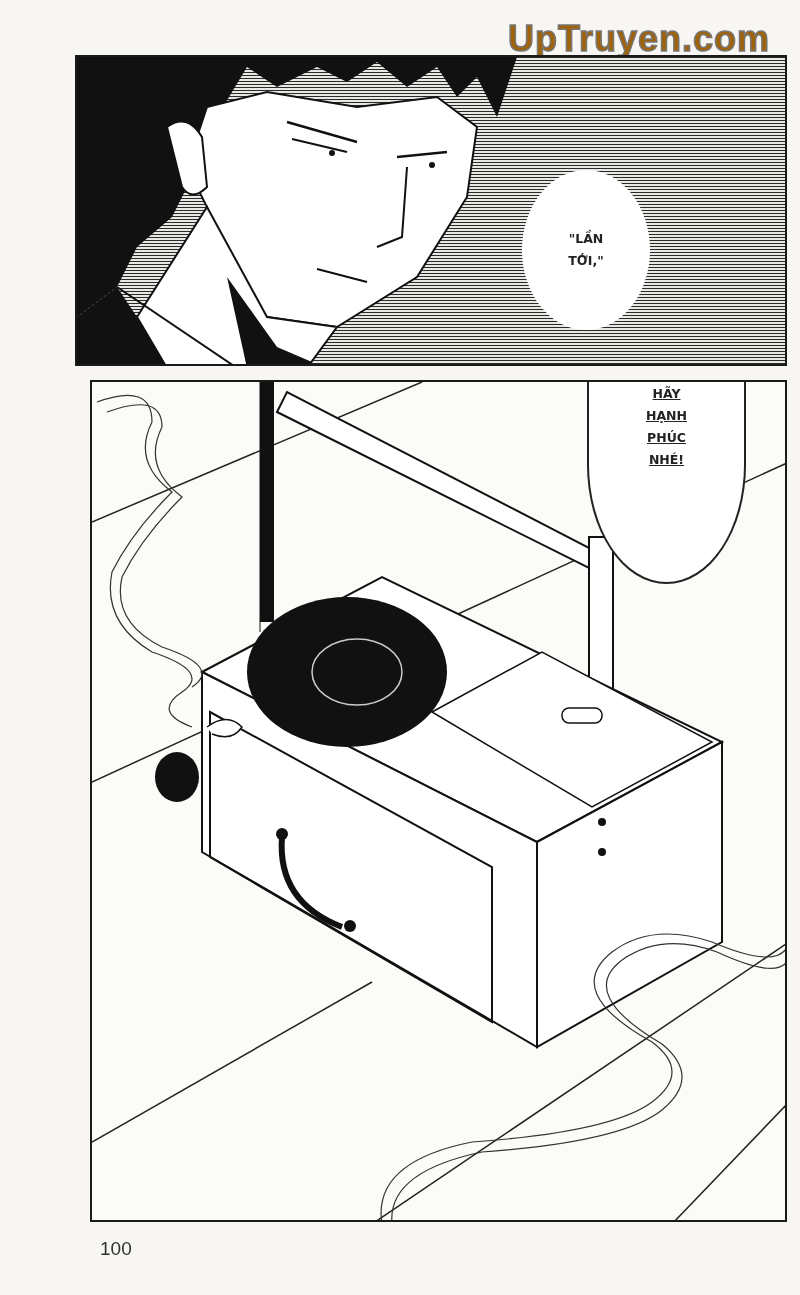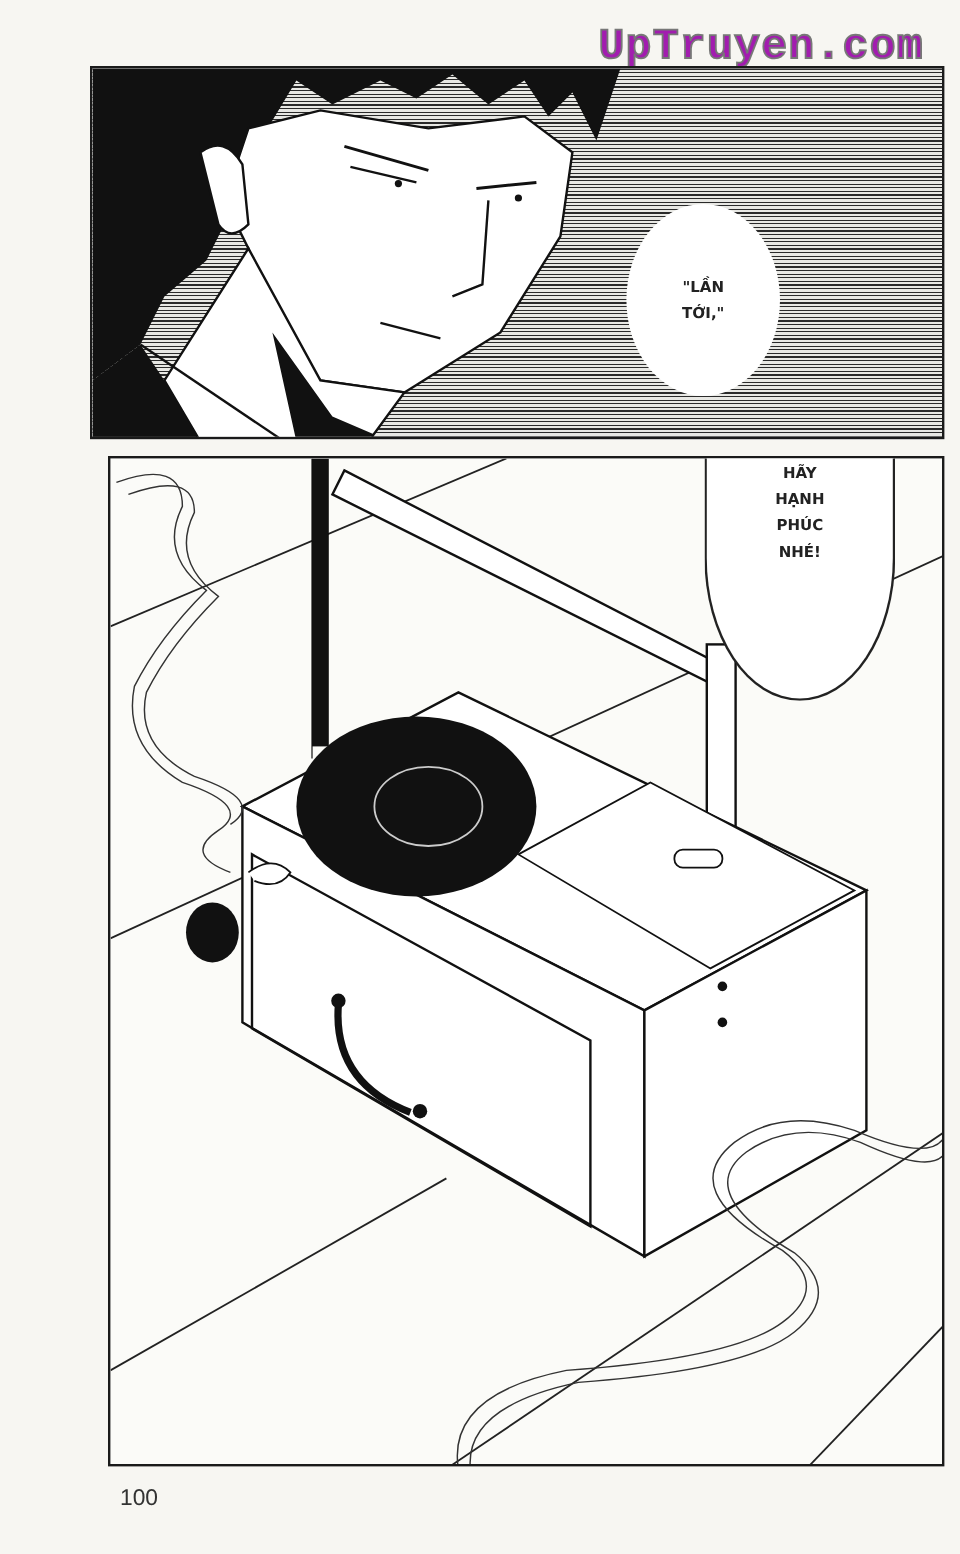--- a/index.html
+++ b/index.html
@@ -19,21 +19,21 @@
       position: absolute; background: #fff; border-radius: 50%;
       display: flex; align-items: center; justify-content: center; text-align: center;
       font-family: "DejaVu Sans", sans-serif; font-weight: bold; font-size: 12.5px; line-height: 22px;
       color: #222;
     }
     #bubble-1 { left: 520px; top: 168px; width: 128px; height: 160px; }
     #bubble-2 { left: 587px; top: 310px; width: 155px; height: 270px; border: 2px solid #222; border-top: none; border-radius: 0 0 80px 80px / 0 0 120px 120px; background: #fff; }
     .bubble span { display: block; white-space: pre-line; }
     #watermark {
       position: absolute; right: 30px; top: 18px; font-size: 36px; font-weight: bold; letter-spacing: 1px;
-      color: #a21caf; -webkit-text-stroke: 1.5px #777; font-family: Liberation Mono, monospace;
+      color: #a16207; -webkit-text-stroke: 1.5px #777; font-family: Liberation Sans, sans-serif;
     }
     #page-number { position: absolute; left: 100px; top: 1238px; font-size: 19px; color: #333; }
   </style>
 </head>
 <body>
 
 <div id="watermark">UpTruyen.com</div>
 
 <div class="panel" id="panel-top">
   <div class="screentone"></div>
@@ -108,20 +108,20 @@
       <path d="M5 20 Q60 0 60 40 Q40 80 80 110 Q40 150 20 190 Q10 240 60 270 Q120 290 90 310 Q60 330 100 345"></path>
       <path d="M15 30 Q70 10 70 45 Q50 85 90 115 Q50 155 30 195 Q20 240 70 265 Q130 285 100 305"></path>
       <path d="M290 842 Q280 780 380 760 Q520 750 560 720 Q600 690 560 660 Q470 610 520 570 Q560 540 620 560 Q690 590 697 560"></path>
       <path d="M300 842 Q295 790 390 770 Q530 760 570 728 Q610 695 570 662 Q485 612 530 578 Q570 550 625 570 Q690 600 697 575"></path>
     </g>
 
     <path d="M115 345 Q135 330 150 345 Q140 360 120 352" stroke="#111" stroke-width="1.5" fill="#fff"></path>
     <ellipse cx="85" cy="395" rx="22" ry="25" fill="#111"></ellipse>
   </svg>
   <div class="bubble" id="bubble-2" style="left:495px;top:-70px;">
-    <span style="margin-top:-40px;">HÃY
+    <span style="margin-top:-40px;text-decoration:underline;">HÃY
 HẠNH
 PHÚC
 NHÉ!</span>
   </div>
 </div>
 
 <div id="page-number">100</div>
 
 </body></html>

